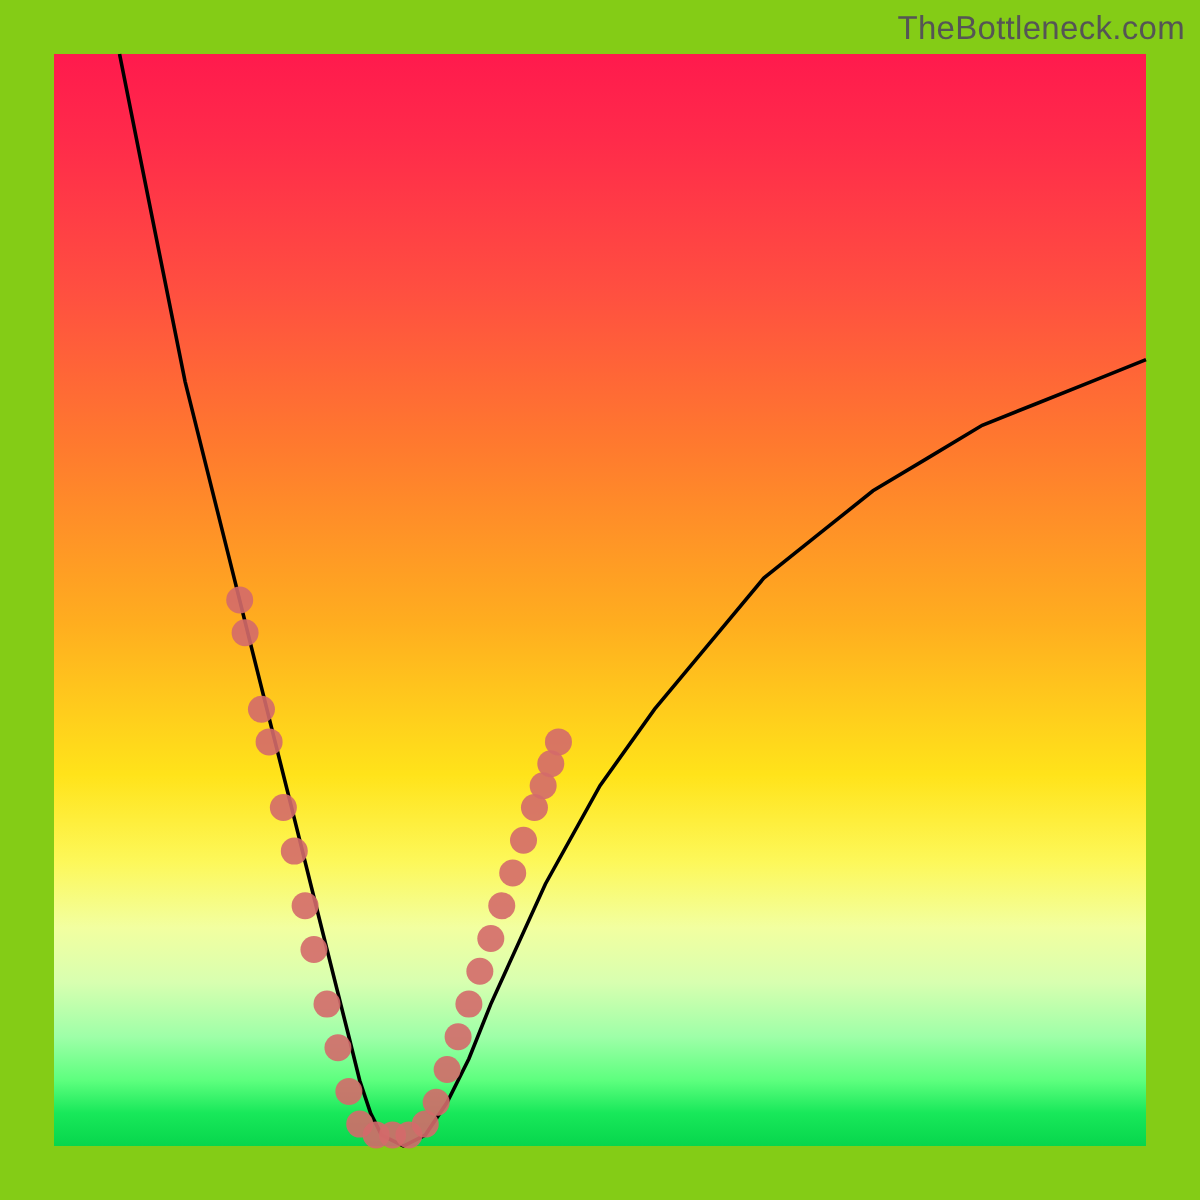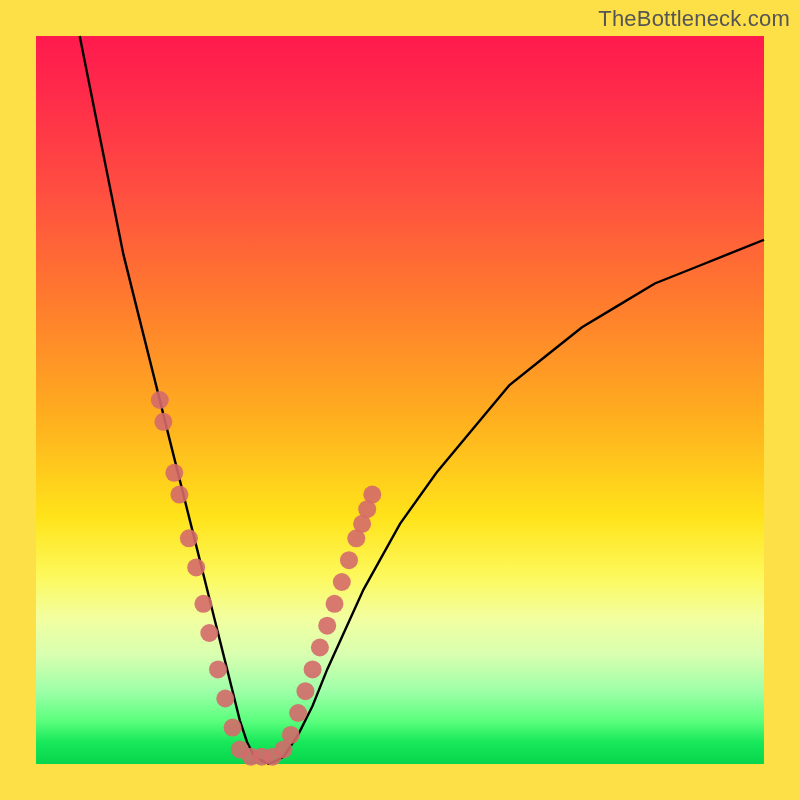--- a/index.html
+++ b/index.html
@@ -10,21 +10,21 @@
     background: #000;
     overflow: hidden;
     font-family: Arial, Helvetica, sans-serif;
   }
   .frame {
     position: absolute;
     top: 0;
     left: 0;
     width: 800px;
     height: 800px;
-    background: #fde047;
+    background: #84cc16;
   }
   .plot-area {
     position: absolute;
     top: 36px;
     left: 36px;
     width: 728px;
     height: 728px;
     
     background: linear-gradient(
       to bottom,

